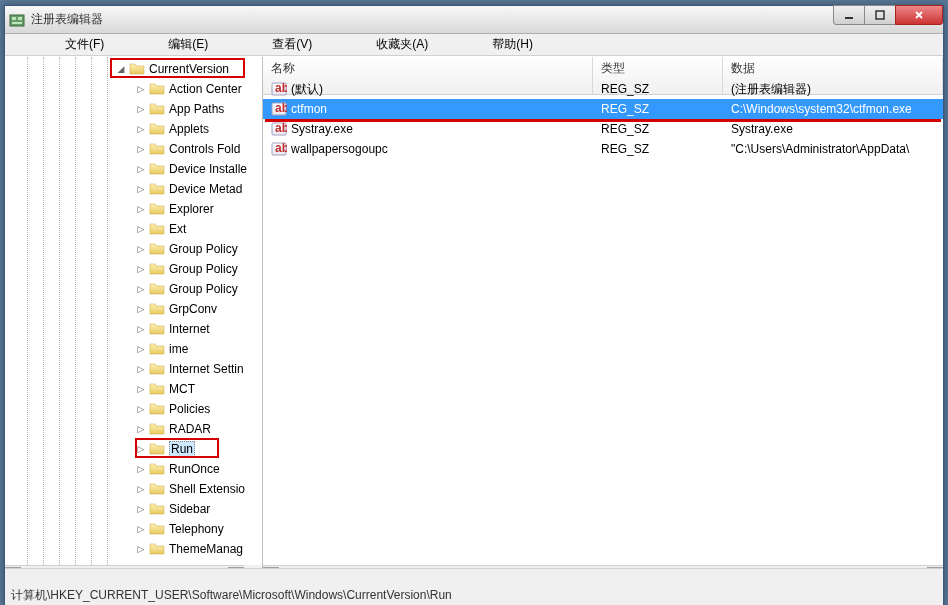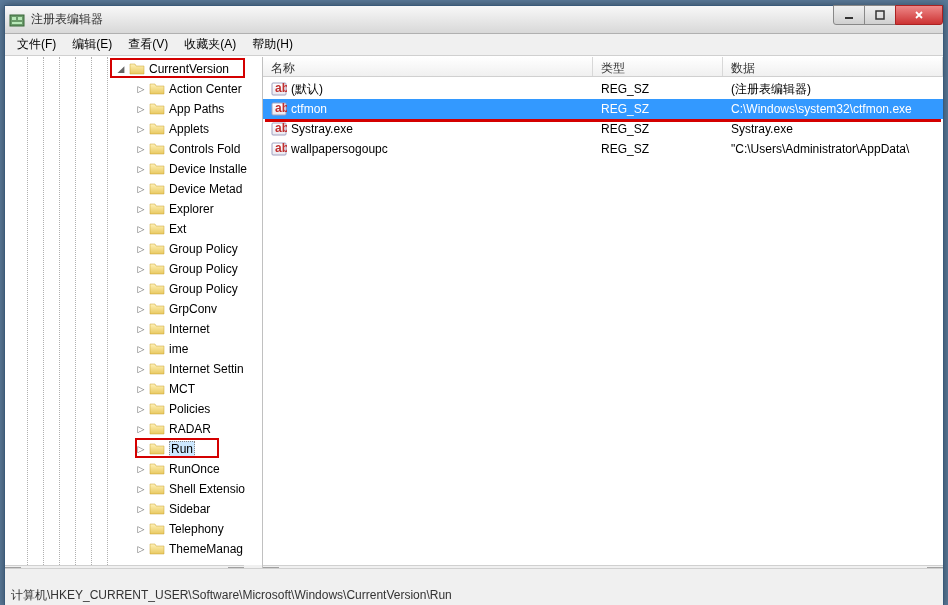--- a/index.html
+++ b/index.html
@@ -10,41 +10,41 @@
 .titlebar { height: 28px; background: linear-gradient(to bottom, #f8f8f8 0%, #e8e8e8 50%, #d8d8d8 100%); display: flex; align-items: center; padding: 0 4px; border-bottom: 1px solid #b0b0b0; position: relative; }
 .titlebar-icon { width: 16px; height: 16px; margin-right: 6px; }
 .titlebar-text { flex: 1; color: #333; }
 .window-controls { position: absolute; right: 0; top: -1px; display: flex; }
 .win-btn { width: 32px; height: 20px; border: 1px solid #888; background: linear-gradient(to bottom, #f0f0f0, #d0d0d0); display: flex; align-items: center; justify-content: center; font-size: 10px; cursor: pointer; margin-left: -1px; }
 .win-btn.min { border-radius: 0 0 0 3px; }
 .win-btn.close { width: 48px; background: linear-gradient(to bottom, #e88, #c33); color: #fff; border-color: #a22; border-radius: 0 0 3px 0; }
 .win-btn svg { width: 10px; height: 10px; }
 
 .menubar { height: 22px; background: #f0f0f0; border-bottom: 1px solid #d0d0d0; display: flex; align-items: center; padding: 0 4px; }
-.menu-item { padding: 2px 8px; cursor: pointer; color: #000; }
+.menu-item { padding: 2px 8px; cursor: pointer; color: #000; margin-left: 48px; }
 
 .body-area { position: absolute; top: 51px; bottom: 22px; left: 0; right: 0; display: flex; }
 
 .tree-pane { width: 258px; border-right: 1px solid #c0c0c0; position: relative; background: #fff; overflow: hidden; }
 .tree-content { position: absolute; top: 0; left: 0; right: 0; bottom: 18px; overflow: hidden; padding: 2px 0; }
 .tree-scroll-h { position: absolute; bottom: 0; left: 0; right: 18px; height: 18px; background: #f0f0f0; border-top: 1px solid #d0d0d0; }
 .tree-scroll-v-corner { position: absolute; bottom: 0; right: 0; width: 18px; height: 18px; background: #f0f0f0; }
 .tree-vlines { position: absolute; left: 0; top: 0; bottom: 18px; width: 110px; pointer-events: none; }
 .tree-vlines .vl { position: absolute; top: 0; bottom: 0; width: 1px; border-left: 1px dotted #b0b0b0; }
 
 .tree-node { display: flex; align-items: center; height: 20px; padding-left: 0; white-space: nowrap; cursor: pointer; }
 .tree-node .expander { width: 12px; height: 12px; display: inline-flex; align-items: center; justify-content: center; margin-right: 2px; color: #666; font-size: 9px; }
 .tree-node .folder-icon { width: 16px; height: 14px; margin-right: 4px; flex-shrink: 0; }
 .tree-node .label { color: #000; }
 .tree-node.selected .label { background: #cde8ff; border: 1px dotted #888; padding: 0 1px; }
 
 .highlight-box { position: absolute; border: 2px solid #d40000; pointer-events: none; z-index: 10; }
 
 .list-pane { flex: 1; position: relative; background: #fff; overflow: hidden; }
-.list-header { height: 20px; background: linear-gradient(to bottom, #fff, #f0f0f0); border-bottom: 1px solid #d0d0d0; display: flex; }
+.list-header { height: 38px; background: linear-gradient(to bottom, #fff, #f0f0f0); border-bottom: 1px solid #d0d0d0; display: flex; }
 .list-header .col { border-right: 1px solid #d8d8d8; padding: 3px 8px; color: #333; font-weight: normal; }
 .col-name { width: 330px; }
 .col-type { width: 130px; }
 .col-data { flex: 1; }
 
 .list-body { position: absolute; top: 22px; left: 0; right: 0; bottom: 18px; }
 .list-row { display: flex; height: 20px; align-items: center; cursor: pointer; }
 .list-row .cell { padding: 0 8px; white-space: nowrap; overflow: hidden; }
 .list-row .cell.name { width: 330px; display: flex; align-items: center; }
 .list-row .cell.type { width: 130px; }

